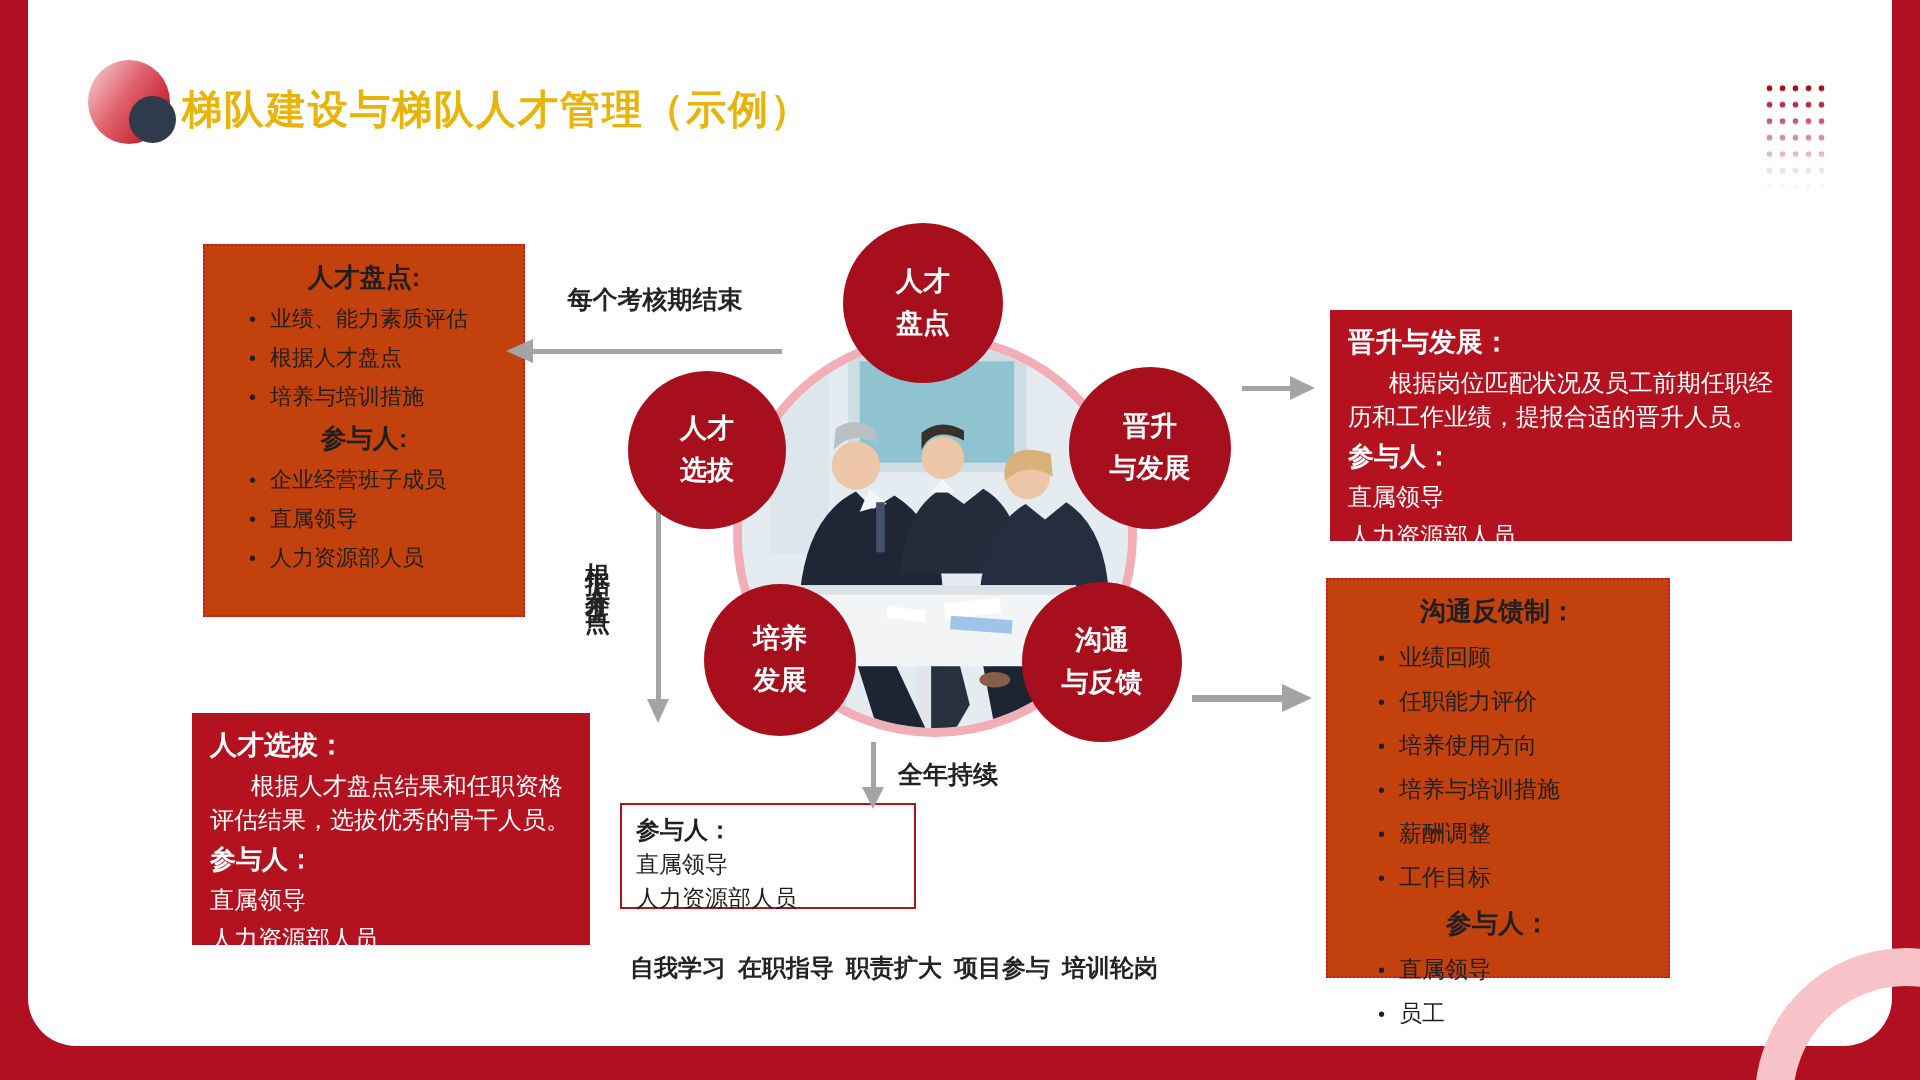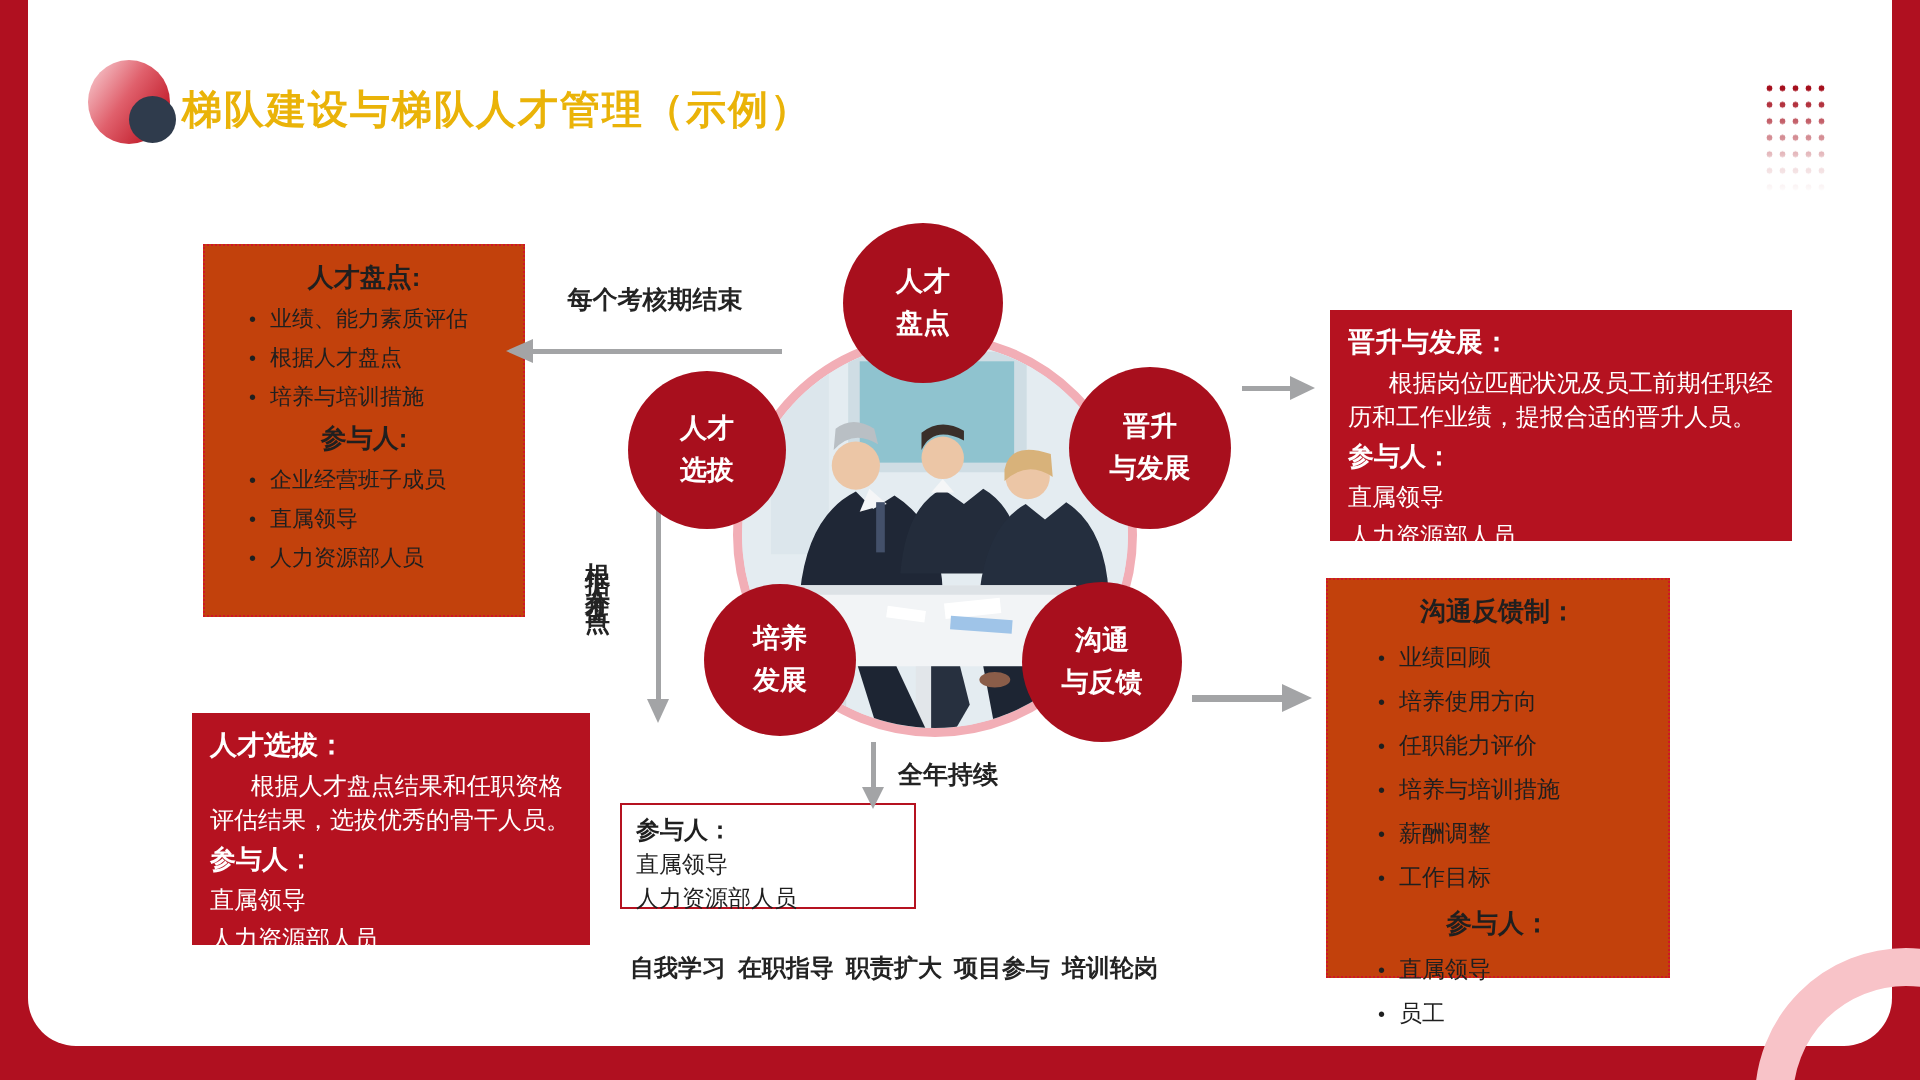--- a/index.html
+++ b/index.html
@@ -204,22 +204,22 @@
     <div class="body">根据岗位匹配状况及员工前期任职经历和工作业绩，提报合适的晋升人员。</div>
     <div class="ptitle">参与人：</div>
     <div class="pline">直属领导</div>
     <div class="pline">人力资源部人员</div>
   </div>
 
   <div class="dotted-box box-feedback">
     <h3>沟通反馈制：</h3>
     <ul class="bullets">
       <li>业绩回顾</li>
+      <li>任职能力评价</li>
       <li>培养使用方向</li>
-      <li>任职能力评价</li>
       <li>培养与培训措施</li>
       <li>薪酬调整</li>
       <li>工作目标</li>
     </ul>
     <h3>参与人：</h3>
     <ul class="bullets">
       <li>直属领导</li>
       <li>员工</li>
     </ul>
   </div>

